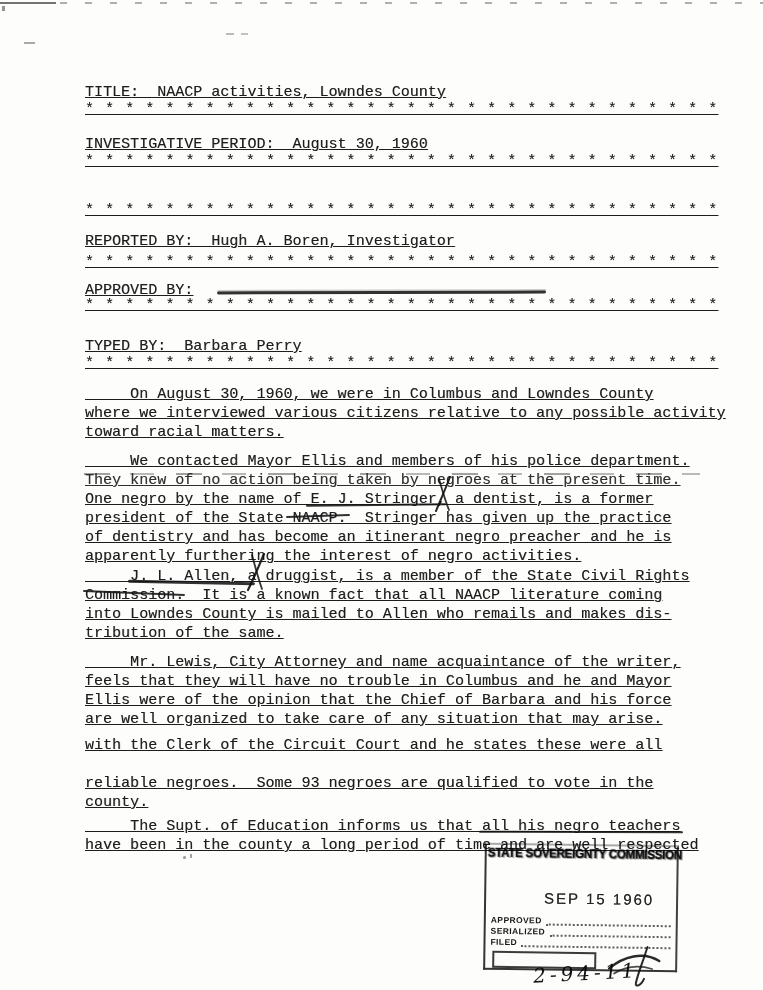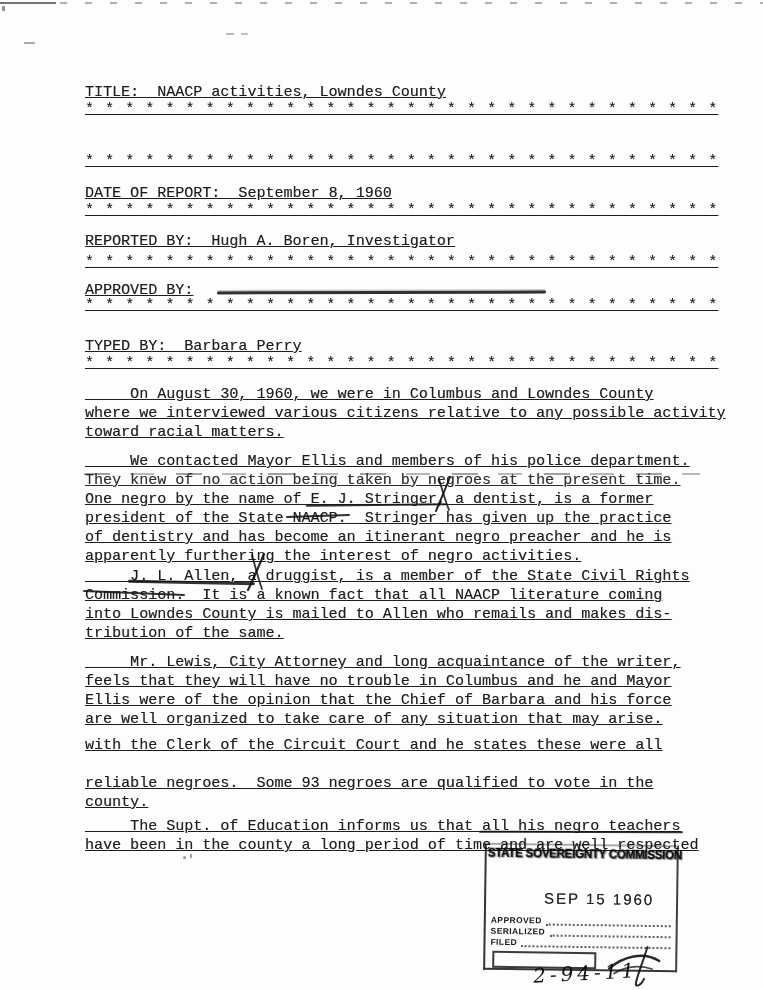--- a/index.html
+++ b/index.html
@@ -88,23 +88,23 @@
   <div class="artifact" style="left:2px;top:6px;width:3px;height:5px;background:rgba(80,80,80,.6);"></div>
   <div class="artifact" style="left:24px;top:42px;width:11px;height:2px;background:rgba(100,100,100,.55);"></div>
   <div class="artifact" style="left:226px;top:33px;width:8px;height:2px;background:rgba(120,120,120,.5);"></div>
   <div class="artifact" style="left:241px;top:33px;width:7px;height:2px;background:rgba(120,120,120,.45);"></div>
   <div class="artifact" style="left:183px;top:856px;width:3px;height:3px;background:rgba(80,80,80,.6);border-radius:50%;"></div>
   <div class="artifact" style="left:190px;top:854px;width:2px;height:4px;background:rgba(90,90,90,.55);"></div>
 
   <div class="line" style="top:83px">TITLE:  NAACP activities, Lowndes County</div>
   <div class="line stars" style="top:100px">* * * * * * * * * * * * * * * * * * * * * * * * * * * * * * * *</div>
 
+  <div class="line" style="top:135px">INVESTIGATIVE PERIOD:  August 30, 1960</div>
   <div class="line stars" style="top:152px">* * * * * * * * * * * * * * * * * * * * * * * * * * * * * * * *</div>
 
-  <div class="line" style="top:184px">DATE OF REPORT:  September 8, 1960</div>
   <div class="line stars" style="top:201px">* * * * * * * * * * * * * * * * * * * * * * * * * * * * * * * *</div>
 
   <div class="line" style="top:232px">REPORTED BY:  Hugh A. Boren, Investigator</div>
   <div class="line stars" style="top:253px">* * * * * * * * * * * * * * * * * * * * * * * * * * * * * * * *</div>
 
   <div class="line" style="top:281px">APPROVED BY:</div>
   <div class="pen" style="left:217px;top:291px;width:329px;height:3px;transform:rotate(-.15deg);
               box-shadow:0 -1.5px 0 rgba(20,20,20,.25);"></div>
   <div class="line stars" style="top:296px">* * * * * * * * * * * * * * * * * * * * * * * * * * * * * * * *</div>
 
@@ -135,21 +135,21 @@
   <div class="line" style="top:605px">into Lowndes County is mailed to Allen who remails and makes dis-</div>
   <div class="line" style="top:624px">tribution of the same.</div>
 
   <div class="pen" style="left:128px;top:581px;width:127px;height:2.6px;transform:rotate(1.2deg);"></div>
   <div class="pen" style="left:83px;top:592px;width:102px;height:2.2px;transform:rotate(2.2deg);"></div>
   <svg class="pen-svg" style="left:244px;top:553px;" width="24" height="38" viewBox="0 0 24 38">
     <path d="M4,37 C10,25 16,10 20,1" stroke="#101010" stroke-width="2.2" fill="none" stroke-linecap="round" opacity=".9"></path>
     <path d="M8,2 C11,13 14,25 18,36" stroke="#101010" stroke-width="1.8" fill="none" stroke-linecap="round" opacity=".85"></path>
   </svg>
 
-  <div class="line" style="top:653px">     Mr. Lewis, City Attorney and long acquaintance of the writer,</div>
+  <div class="line" style="top:653px">     Mr. Lewis, City Attorney and name acquaintance of the writer,</div>
   <div class="line" style="top:672px">feels that they will have no trouble in Columbus and he and Mayor</div>
   <div class="line" style="top:691px">Ellis were of the opinion that the Chief of Barbara and his force</div>
   <div class="line" style="top:710px">are well organized to take care of any situation that may arise.</div>
 
   <div class="line" style="top:736px">with the Clerk of the Circuit Court and he states these were all</div>
   <div class="line" style="top:774px">reliable negroes.  Some 93 negroes are qualified to vote in the</div>
   <div class="line" style="top:793px">county.</div>
 
   <div class="line" style="top:817px">     The Supt. of Education informs us that all his negro teachers</div>
   <div class="line" style="top:836px">have been in the county a long period of time and are well respected</div>

